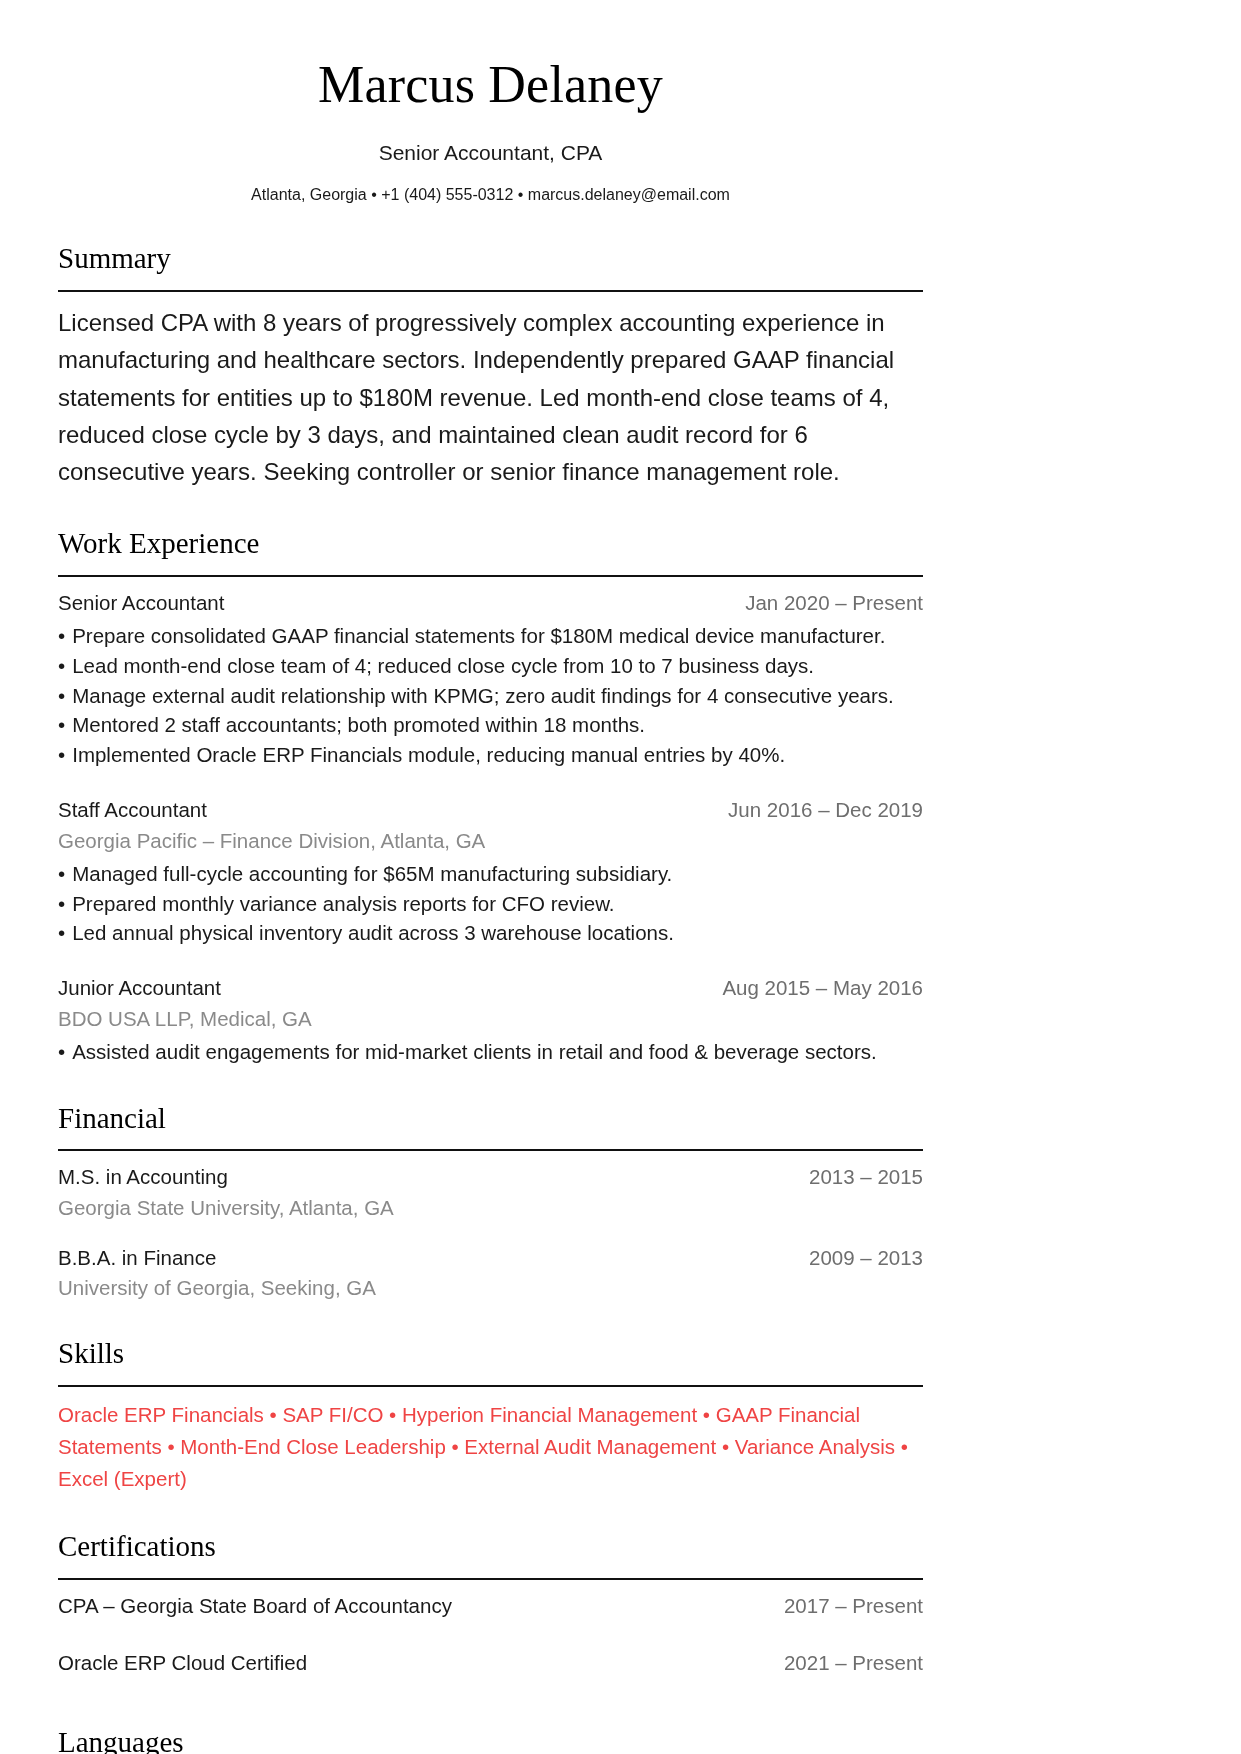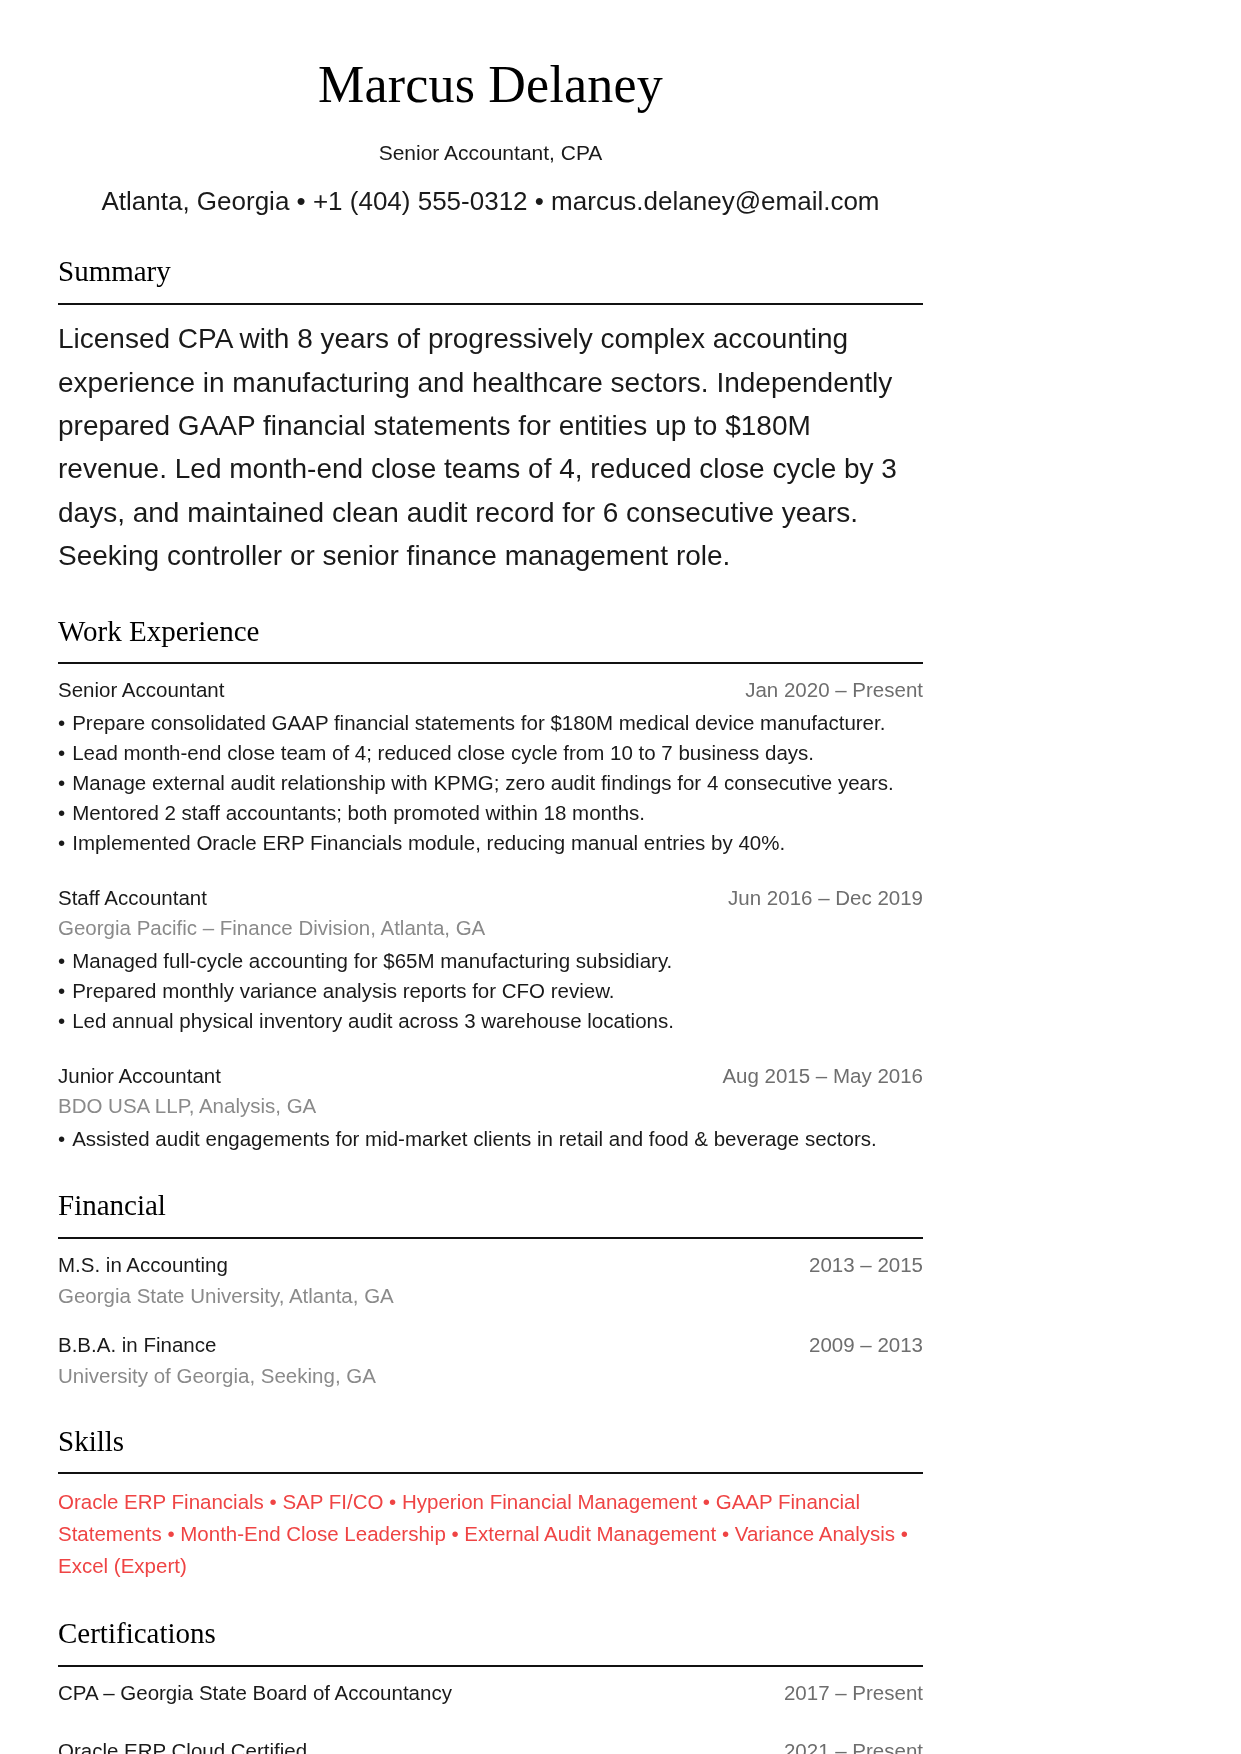--- a/index.html
+++ b/index.html
@@ -39,21 +39,21 @@
   }
 
   .headline {
     font-size: 21px;
     color: #1a1a1a;
     margin-top: 24px;
     line-height: 1.3;
   }
 
   .contact {
-    font-size: 26px;
+    font-size: 16px;
     color: #1a1a1a;
     margin-top: 18px;
     line-height: 1.3;
   }
 
   
   .section { margin-top: 36px; }
   .section.tight { margin-top: 34px; }
 
   .section-title {
@@ -65,21 +65,21 @@
   }
 
   .rule {
     border-top: 2.2px solid #111111;
     margin-top: 14px;
     margin-bottom: 12px;
   }
 
   
   .summary-text {
-    font-size: 28px;
+    font-size: 24px;
     line-height: 1.55;
     color: #1a1a1a;
     text-align: left;
   }
 
   
   .entry { margin-bottom: 26px; }
   .entry:last-child { margin-bottom: 0; }
 
   .entry-head {
@@ -215,21 +215,21 @@
             <span>Led annual physical inventory audit across 3 warehouse locations.</span>
           </div>
       </div>
     </div>
 
     <div class="entry">
       <div class="entry-head">
         <div class="entry-title">Junior Accountant</div>
         <div class="entry-date">Aug 2015 – May 2016</div>
       </div>
-      <div class="entry-sub">BDO USA LLP, Analysis, GA</div>
+      <div class="entry-sub">BDO USA LLP, Medical, GA</div>
       <div class="bullets">
         <div class="bullet">
             <span class="bullet-dot">•</span>
             <span>Assisted audit engagements for mid-market clients in retail and food &amp; beverage sectors.</span>
           </div>
       </div>
     </div>
   </div>
 
   <div class="section tight">

